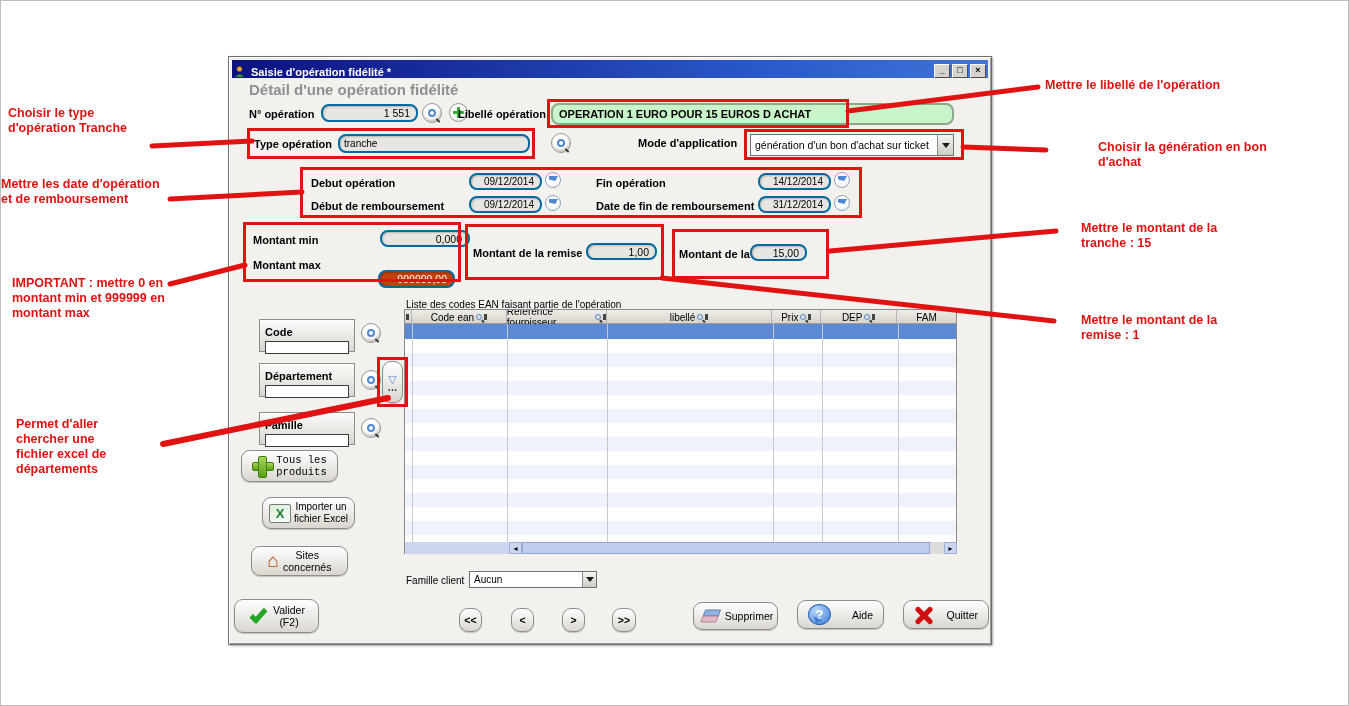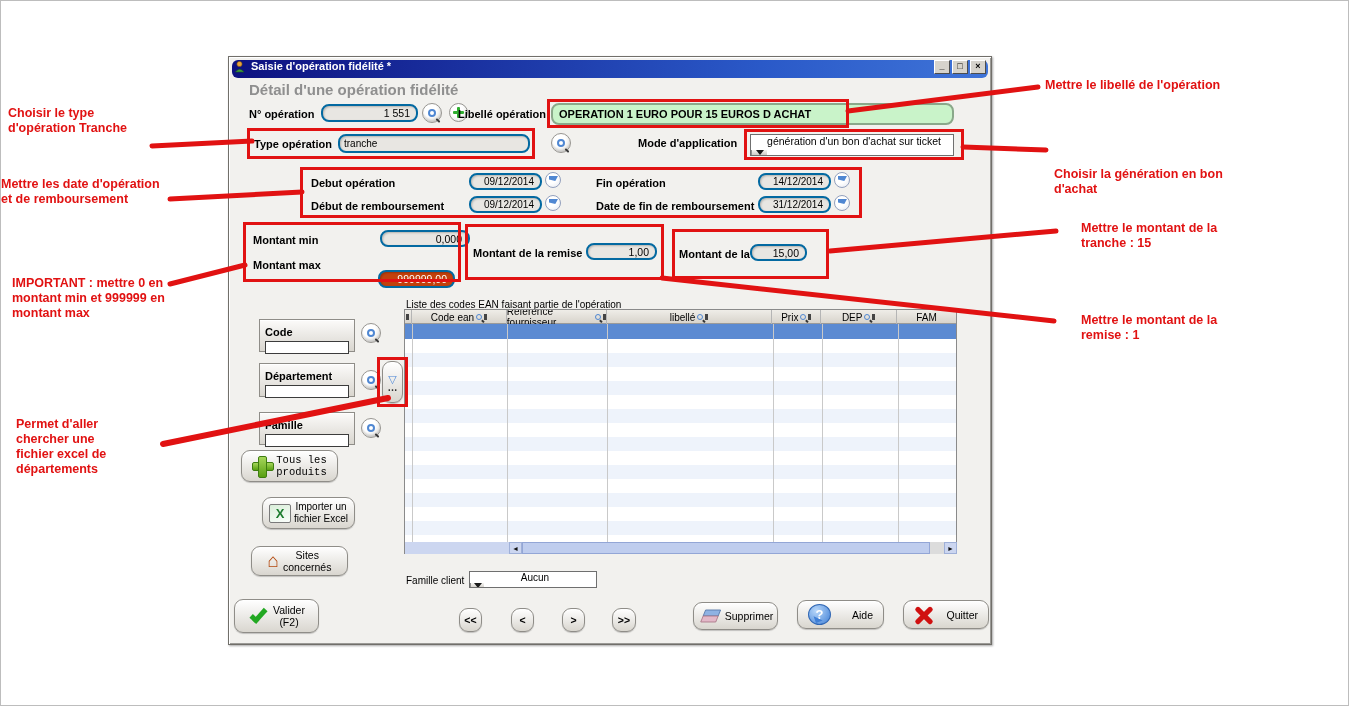--- a/index.html
+++ b/index.html
@@ -7,42 +7,42 @@
   #canvas { position:relative; width:1349px; height:706px; background:#fff;
             box-shadow: inset 0 0 0 1px #bdbdbd; overflow:hidden;
             font-family:"Liberation Sans", sans-serif; }
 
   
   #appwin { position:absolute; left:228px; top:56px; width:764px; height:589px;
             background:#f2f1ee; border:1px solid #716f6a;
             box-shadow: inset 1px 1px 0 #ffffff, inset -1px -1px 0 #9b9a96, 1px 1px 2px rgba(0,0,0,.35); }
   .titlebar { position:absolute; left:3px; top:3px; right:3px; height:18px;
               background:linear-gradient(90deg,#0d1180 0%, #2a59c8 70%, #3f74d8 100%);
-              display:flex; align-items:flex-start; padding:0 2px;border-radius:6px; }
+              display:flex; align-items:flex-end; padding:0 2px; }
   .titlebar .title { color:#fff; font-size:11px; font-weight:bold; margin-left:4px; flex:1;
                      white-space:nowrap; overflow:hidden; }
   .tb-btn { width:16px; height:14px; margin-left:2px; background:#d6d3cc; color:#000;
             border:1px solid; border-color:#ffffff #4d4d4d #4d4d4d #ffffff;
             font-size:9px; font-weight:bold; line-height:11px; text-align:center; cursor:default; }
   .usericon { width:13px; height:13px; display:inline-block; }
 
   .heading { position:absolute; left:20px; top:24px; font-size:15px; font-weight:bold; color:#8f8f8f; }
 
   .lbl { position:absolute; font-size:11px; font-weight:bold; color:#000; white-space:nowrap; }
 
   .fld { position:absolute; background:#e8e6e2; border:2px solid #0369a1; border-radius:8px;
          box-shadow: inset 1px 1px 2px rgba(0,0,0,.22);
          font-size:10.5px; color:#000; display:flex; align-items:center; overflow:hidden; }
   .fld.num { justify-content:flex-end; padding-right:6px; }
   .fld.green { background:#c9f3c9; font-weight:bold; font-size:11px; padding-left:6px;
                border-color:#8aa88a; box-shadow:none; }
   .fld.selected { background:#c2410c; color:#fff;margin-top:15px; }
 
   .combo { position:absolute; background:#fff; border:1px solid #6f6f6f;
-           font-size:10.5px; color:#000; display:flex; align-items:center; overflow:hidden;flex-direction:column; }
+           font-size:10.5px; color:#000; display:flex; align-items:center; overflow:hidden; }
   .combo .val { padding-left:4px; flex:1; white-space:nowrap; }
   .combo .arrowbtn { width:16px; align-self:stretch; background:linear-gradient(#f5f4f1,#cfccc6);
                      border-left:1px solid #8d8d8d; display:flex; align-items:center; justify-content:center; }
   .tri-down { width:0; height:0; border-left:4px solid transparent; border-right:4px solid transparent;
               border-top:5px solid #1a1a1a; }
 
   .loupe { position:absolute; width:20px; height:20px; border-radius:50%;
            background:radial-gradient(circle at 35% 30%, #ffffff 40%, #d2d0cb);
            border:1px solid #979591; box-shadow: inset 0 -2px 2px rgba(0,0,0,.12);
            display:flex; align-items:center; justify-content:center; }
@@ -357,16 +357,16 @@
     <line x1="963" y1="147" x2="1046" y2="150" stroke="#e11212" stroke-width="5" stroke-linecap="round"></line>
     <line x1="830" y1="251" x2="1056" y2="231" stroke="#e11212" stroke-width="5" stroke-linecap="round"></line>
     <line x1="662" y1="278" x2="1054" y2="321" stroke="#e11212" stroke-width="5" stroke-linecap="round"></line>
   </svg>
 
   <div class="ann" style="left:8px; top:106px; width:140px;">Choisir le type d'opération Tranche</div>
   <div class="ann" style="left:1px; top:177px; width:172px;">Mettre les date d'opération et de remboursement</div>
   <div class="ann" style="left:12px; top:276px; width:175px;">IMPORTANT : mettre 0 en montant min et 999999 en montant max</div>
   <div class="ann" style="left:16px; top:417px; width:115px;">Permet d'aller chercher une fichier excel de départements</div>
   <div class="ann" style="left:1045px; top:78px; width:215px;">Mettre le libellé de l'opération</div>
-  <div class="ann" style="left:1054px; top:140px; width:200px;margin-top:27px;">Choisir la génération en bon d'achat</div>
+  <div class="ann" style="left:1098px; top:140px; width:200px;">Choisir la génération en bon d'achat</div>
   <div class="ann" style="left:1081px; top:221px; width:160px;">Mettre le montant de la tranche : 15</div>
   <div class="ann" style="left:1081px; top:313px; width:160px;">Mettre le montant de la remise : 1</div>
 </div>
 
 </body></html>

